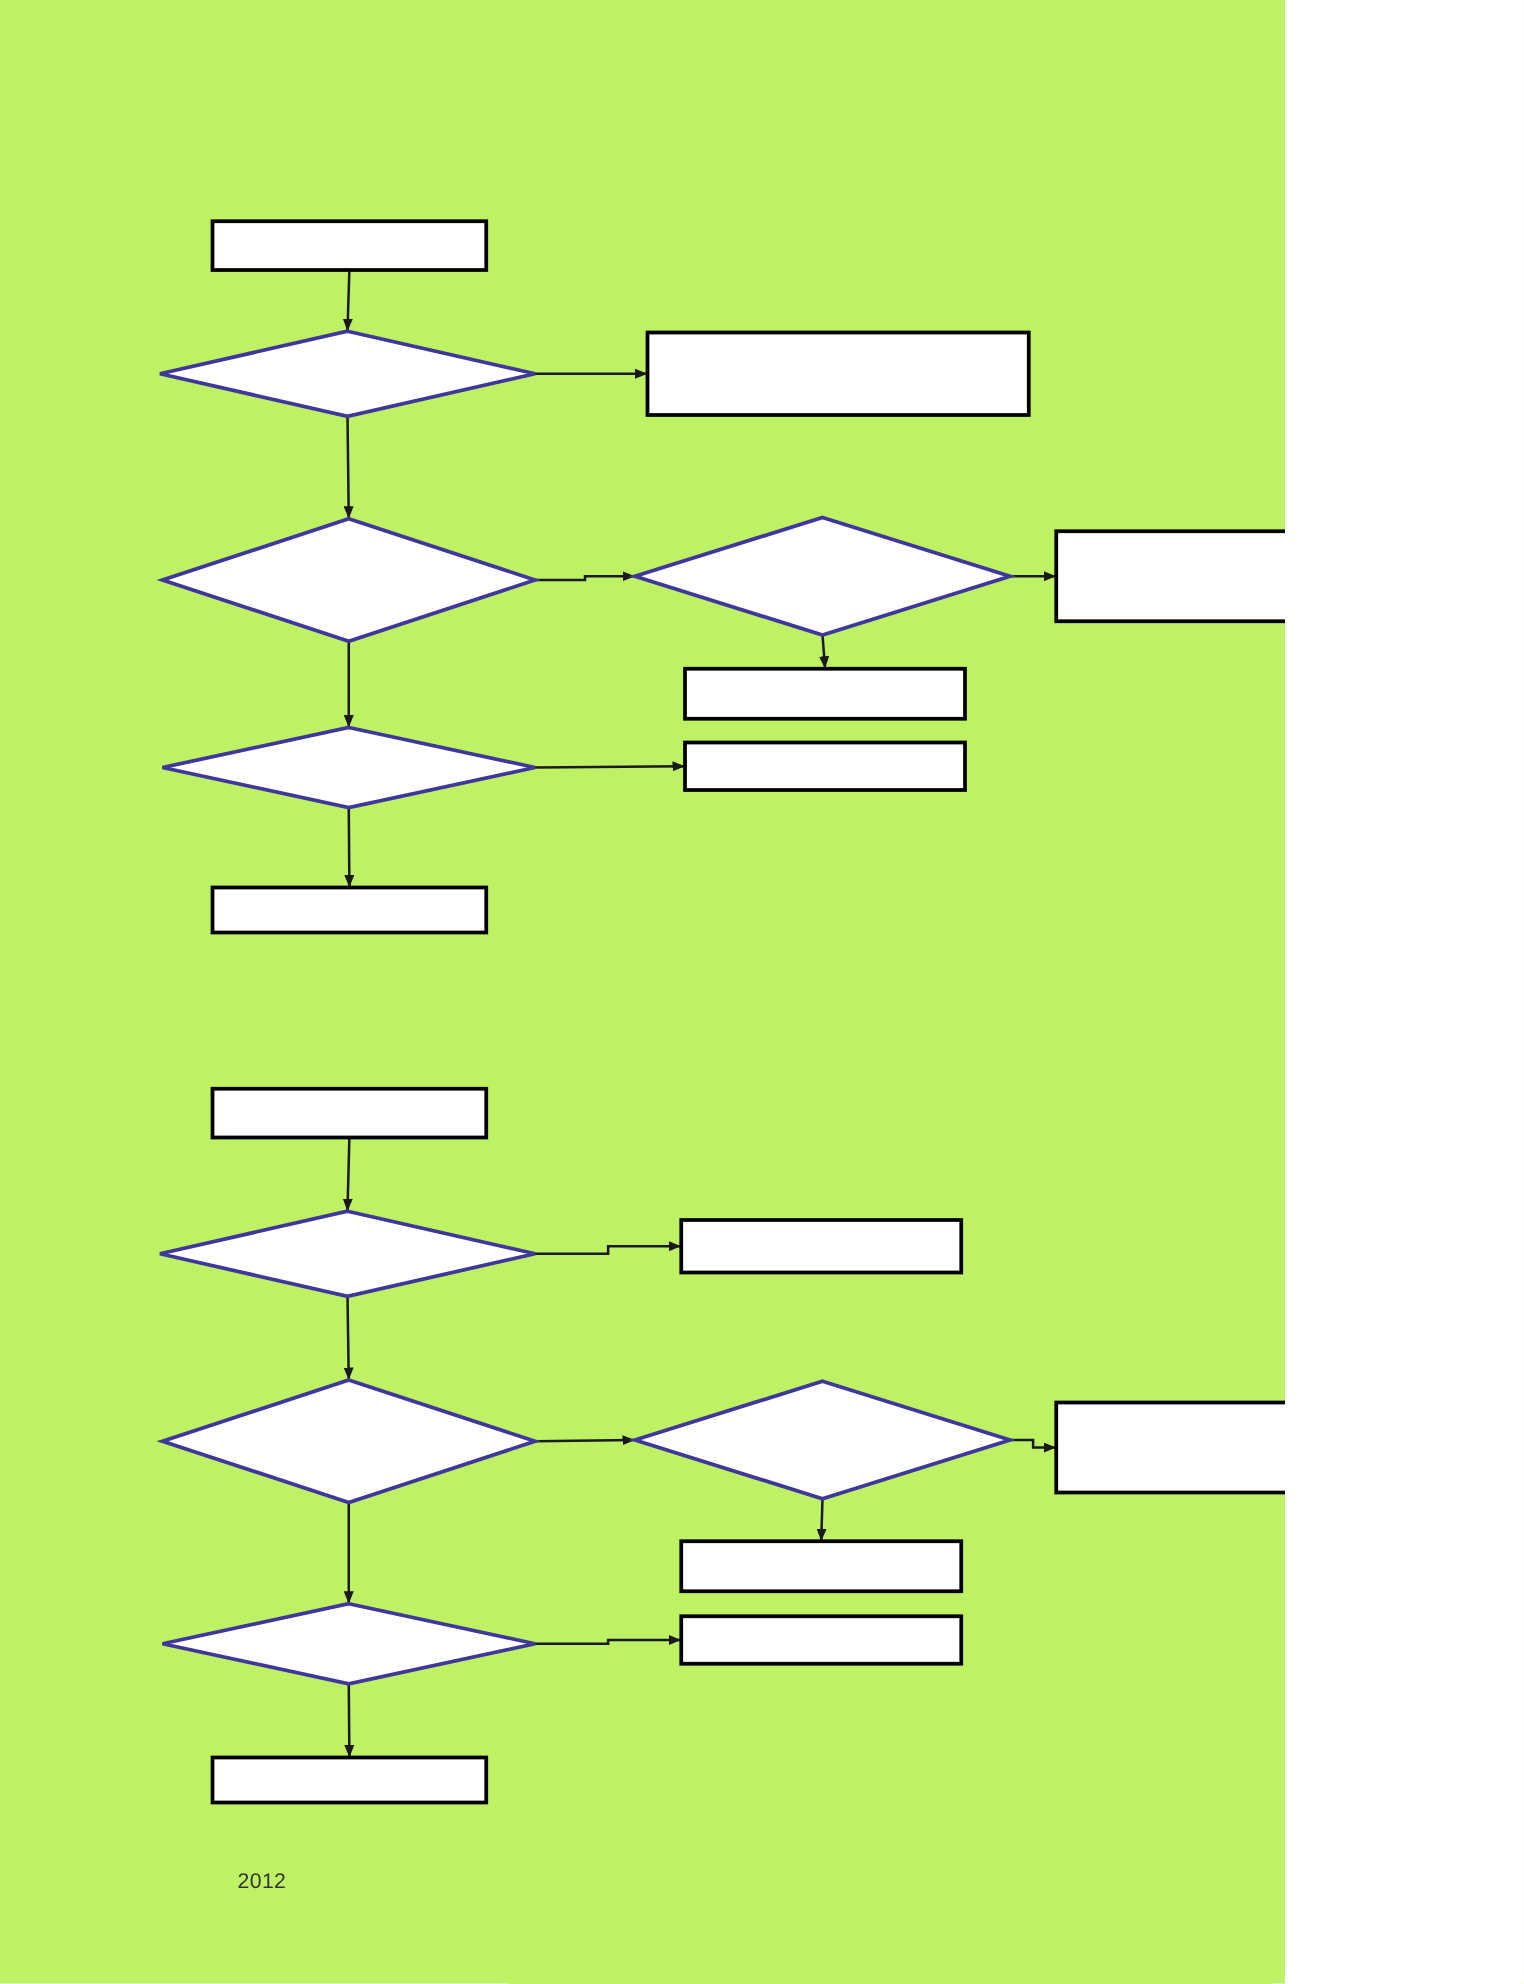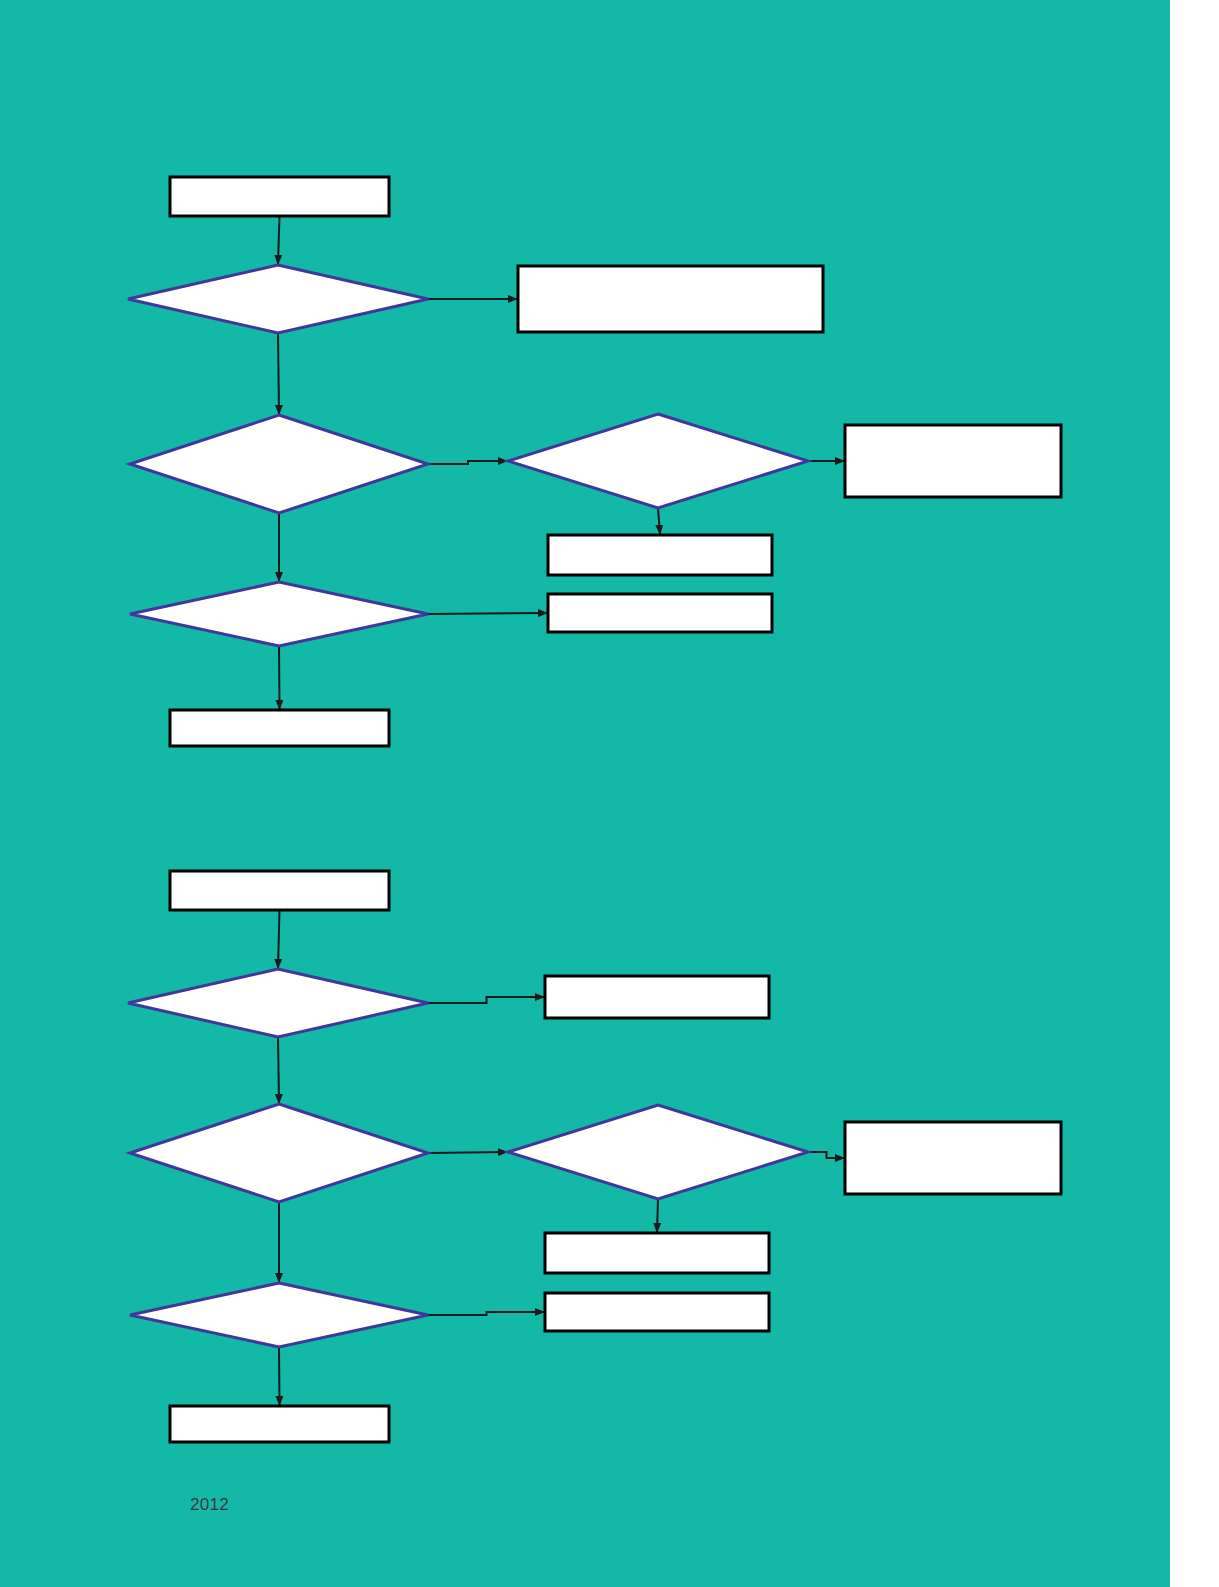--- a/index.html
+++ b/index.html
@@ -5,23 +5,23 @@
   html, body {
     margin: 0;
     padding: 0;
     background: #ffffff;
   }
   body {
     font-family: "Liberation Sans", sans-serif;
   }
   #page {
     position: relative;
-    width: 1170px;
+    width: 1028px;
     height: 1587px;
-    background: #14b8a6;
+    background: #bef264;
     overflow: hidden;
   }
   .flow-svg {
     position: absolute;
     left: 0;
     top: 0;
     width: 1219px;
     height: 1587px;
     display: block;
   }

